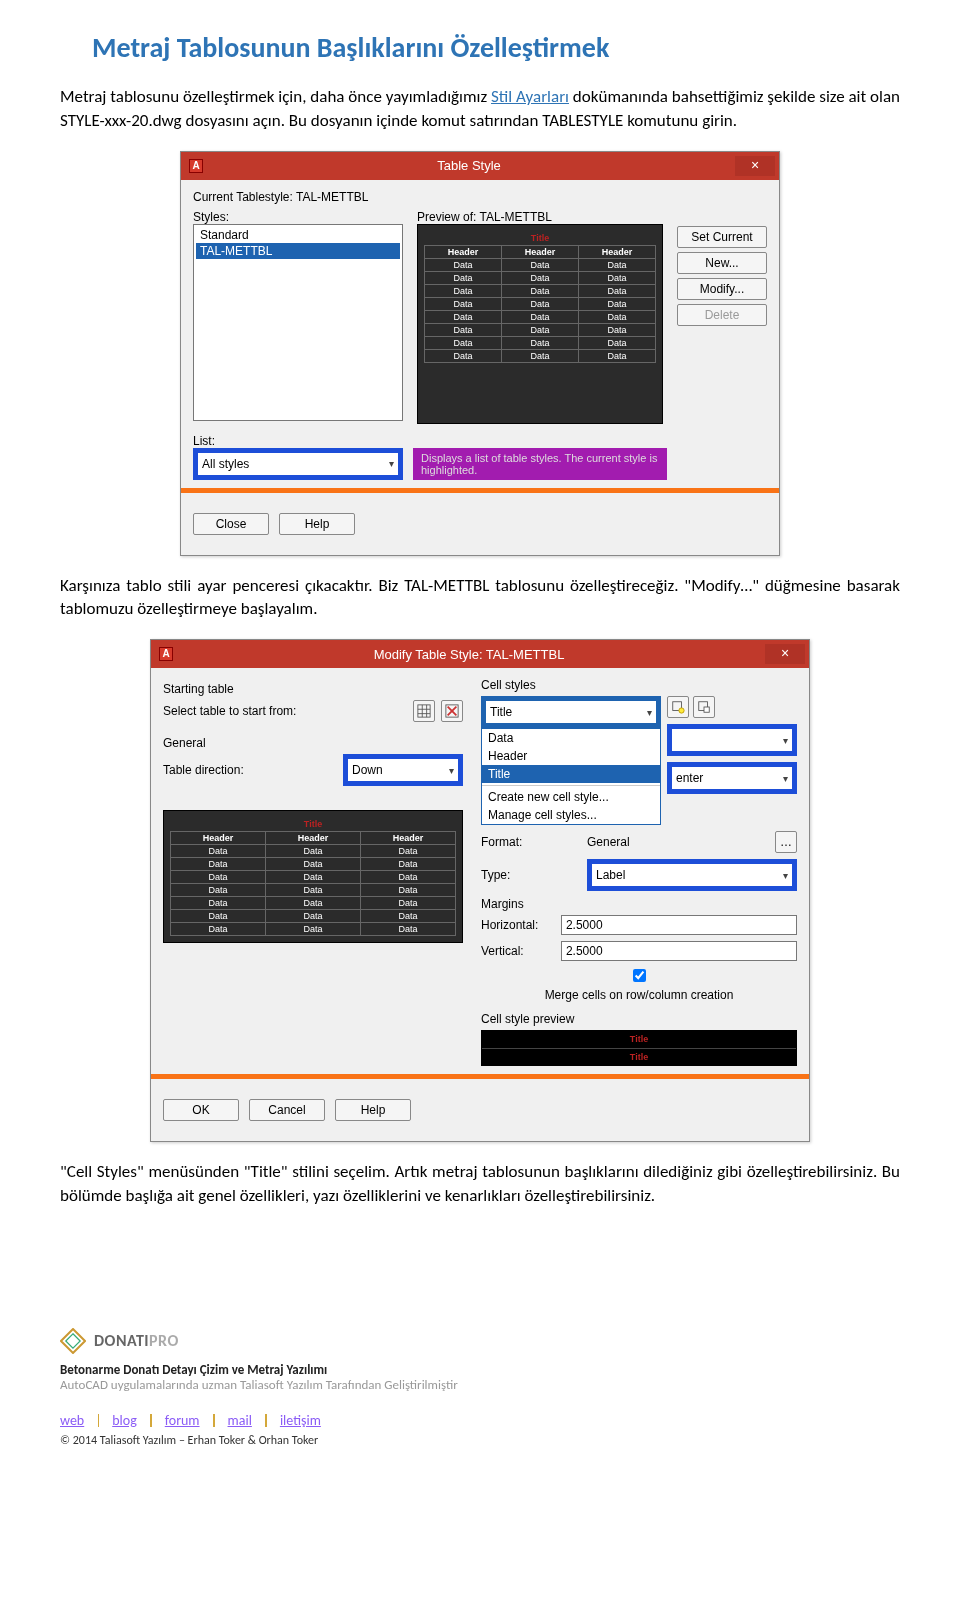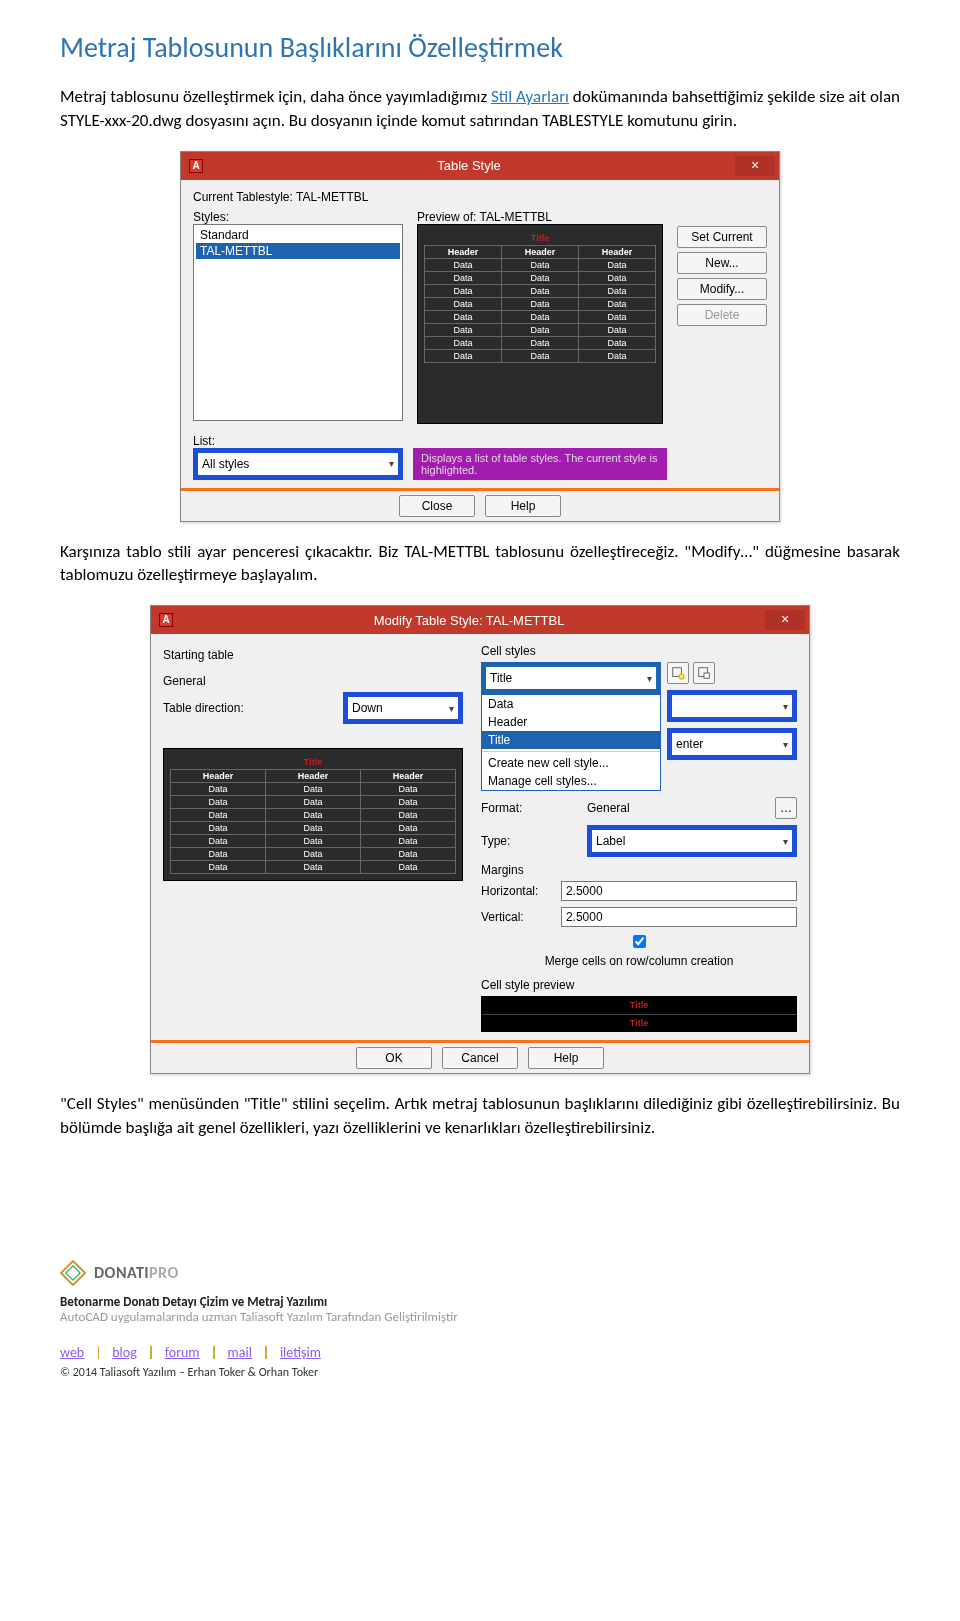--- a/index.html
+++ b/index.html
@@ -7,22 +7,23 @@
     font-family: Calibri, Arial, sans-serif;
     background: #fff;
     width: 960px;
     padding: 30px 60px 10px 60px;
     color: #000;
     font-size: 16px;
   }
   h1 {
     color: #2e74b5;
     font-size: 28px;
-    font-weight: 400;
+    font-weight: 700;
     margin-bottom: 20px;
+    margin-left: 32px;
   }
   p.body {
     font-size: 17px;
     line-height: 1.4;
     text-align: justify;
     margin-bottom: 18px;
   }
   a.link { color: #2e74b5; text-decoration: underline; }
 
   
@@ -86,21 +87,21 @@
     background:#2b2b2b; border:1px solid #000; width:100%; font-size:9px; color:#fff;
   }
   .preview-tbl .pt-title { text-align:center; color:#b22; font-weight:bold; padding:2px;}
   .preview-tbl table { width:100%; border-collapse:collapse; }
   .preview-tbl td { border:1px solid #666; text-align:center; padding:1px 0;}
   .preview-tbl .hdr td { color:#fff; font-weight:bold;}
 
   .tooltip-bar {
     background:#a21caf; color:#ddd; font-size:11px; padding:4px 8px; width:100%;
   }
-  .bottom-btns { display:flex; justify-content:center; gap:10px; padding:4px 12px; border-top:3px solid #f97316; background:#f0f0f0;}
+  .bottom-btns { display:flex; justify-content:flex-start; gap:10px; padding:20px 12px; border-top:5px solid #f97316; background:#f0f0f0;}
 
   
   .group { padding:4px 0; }
   .group-title { font-size:12px; margin-bottom:4px;}
   .dropdown-open {
     background:#fff; border:1px solid #1e63b0; width:180px; font-size:12px;
   }
   .dropdown-open .opt { padding:2px 6px; }
   .dropdown-open .opt.sel { background:#1e63b0; color:#fff;}
   .dropdown-open hr { border:none; border-top:1px solid #ccc; margin:2px 0;}
@@ -255,20 +256,39 @@
         <span class="app-icon">A</span>
       </div>
     <div class="title">Modify Table Style: TAL-METTBL</div>
     <div class="close">×</div>
   </div>
   <div class="dlg-body" style="display:flex; gap:18px;">
 
     <div style="flex:0 0 300px;">
       <div class="group">
         <div class="group-title">Starting table</div>
+        <div class="field-row">
+          <span class="lbl" style="flex:1;">Select table to start from:</span>
+          <button class="btn icon-btn">
+            <svg viewBox="0 0 16 16">
+                <rect x="1" y="1" width="14" height="14" fill="none" stroke="#555"></rect>
+                <line x1="1" y1="6" x2="15" y2="6" stroke="#555"></line>
+                <line x1="1" y1="11" x2="15" y2="11" stroke="#555"></line>
+                <line x1="6" y1="1" x2="6" y2="15" stroke="#555"></line>
+                <line x1="11" y1="1" x2="11" y2="15" stroke="#555"></line>
+              </svg>
+          </button>
+          <button class="btn icon-btn">
+            <svg viewBox="0 0 16 16">
+                <rect x="1" y="1" width="14" height="14" fill="none" stroke="#555"></rect>
+                <line x1="3" y1="3" x2="13" y2="13" stroke="#c33" stroke-width="2"></line>
+                <line x1="13" y1="3" x2="3" y2="13" stroke="#c33" stroke-width="2"></line>
+              </svg>
+          </button>
+        </div>
       </div>
       <div class="group">
         <div class="group-title">General</div>
         <div class="field-row">
           <span class="lbl" style="flex:1;">Table direction:</span>
           <div class="combo" style="width:120px;">
             <span>Down</span>
             <span class="chev">▾</span>
           </div>
         </div>

